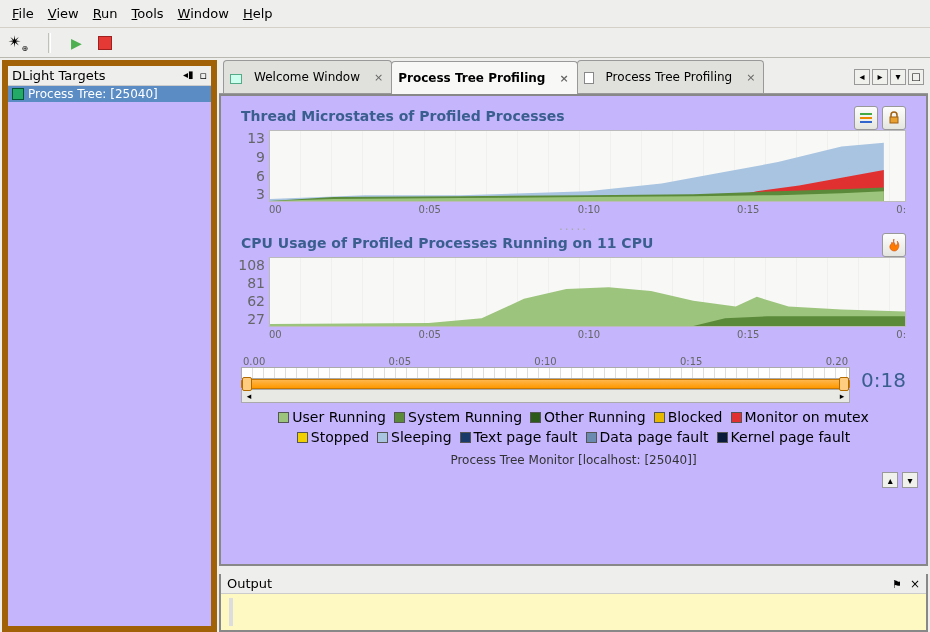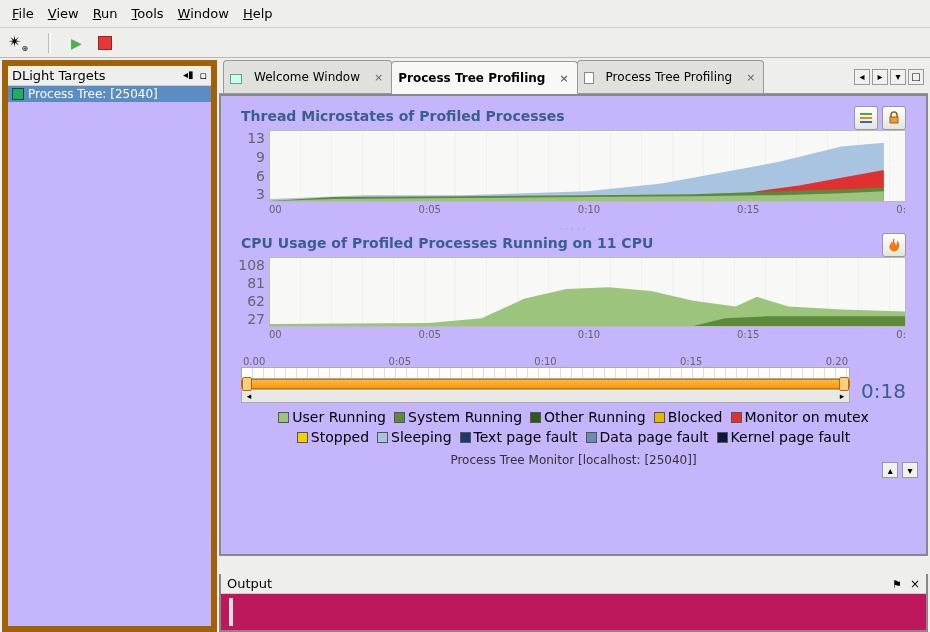--- a/index.html
+++ b/index.html
@@ -28,34 +28,34 @@
 .chart-header { display: flex; justify-content: space-between; align-items: center; }
 .chart-title { color: #3a5f8f; font-weight: bold; font-size: 14px; margin-bottom: 4px; }
 .chart-btns { display: flex; gap: 4px; }
 .icon-btn { width: 24px; height: 24px; border: 1px solid #999; border-radius: 3px; background: linear-gradient(#fdfdfc,#e5e5e0); display: inline-flex; align-items: center; justify-content: center; cursor: pointer; }
 .chart-body { display: flex; }
 .y-axis { width: 28px; display: flex; flex-direction: column; justify-content: space-between; align-items: flex-end; font-size: 14px; color: #666; padding-right: 4px; }
 .plot { flex: 1; border: 1px solid #bbb; background: repeating-linear-gradient(to right, #f8f8f6 0, #f8f8f6 30px, #f0f0ee 30px, #f0f0ee 31px), repeating-linear-gradient(to bottom, #f8f8f6 0, #f8f8f6 15px, #f0f0ee 15px, #f0f0ee 16px); position: relative; overflow: hidden; }
 .x-axis { display: flex; justify-content: space-between; font-size: 10px; color: #666; padding: 2px 0 0 28px; }
 .splitter { height: 6px; display: flex; justify-content: center; align-items: center; cursor: row-resize; }
 .splitter::before { content: "·····"; color: #aaa; letter-spacing: 2px; }
-.timeline { margin-top: 16px; display: flex; align-items: flex-end; gap: 6px; }
+.timeline { margin-top: 16px; display: flex; align-items: center; gap: 6px; }
 .ruler-wrap { flex: 1; }
 .ruler { height: 12px; border: 1px solid #aaa; background: repeating-linear-gradient(to right, #fff 0, #fff 10px, #ddd 10px, #ddd 11px); position: relative; }
 .ruler-labels { display:flex; justify-content: space-between; font-size: 10px; color: #666; padding: 0 2px; }
 .slider-track { height: 10px; background: linear-gradient(#ffb74d,#ff9800); border: 1px solid #c77700; position: relative; border-radius: 2px; }
 .slider-track .thumb { position: absolute; top: -3px; width: 10px; height: 14px; background: #ffcc80; border: 1px solid #b36b00; border-radius: 2px; }
 .scrollbar-h { height: 14px; background: #e8e8e4; border: 1px solid #aaa; display: flex; align-items: center; justify-content: space-between; }
 .scrollbar-h .arrow { width: 14px; text-align:center; font-size: 9px; cursor: pointer; }
 .time-readout { font-size: 20px; color: #3a5f8f; font-weight: normal; min-width: 50px; text-align: right; }
 .legend { display: flex; flex-wrap: wrap; justify-content: center; gap: 4px 8px; padding: 6px 8px; font-size: 14px; position: relative; }
 .legend-item { display: flex; align-items: center; gap: 3px; }
 .swatch { width: 11px; height: 11px; border: 1px solid #555; }
 .monitor-label { text-align: center; font-size: 12px; color: #333; padding: 2px; }
-.output-panel { border: 2px solid #888; border-top: none; background: #be185d; margin-top: 18px; }
+.output-panel { border: 2px solid #888; border-top: none; background: #fef9c3; margin-top: 8px; }
 .output-header { display: flex; justify-content: space-between; align-items: center; padding: 2px 6px; border-bottom: 1px solid #ccc; background: #eeeeec; font-size: 13px; }
 .output-body { height: 28px; border-left: 4px solid #ddd; margin: 4px 8px; }
 svg.area { width: 100%; height: 100%; display: block; }
 </style>
 </head>
 <body>
 
 <div class="menubar">
   <span><u>F</u>ile</span>
   <span><u>V</u>iew</span>

